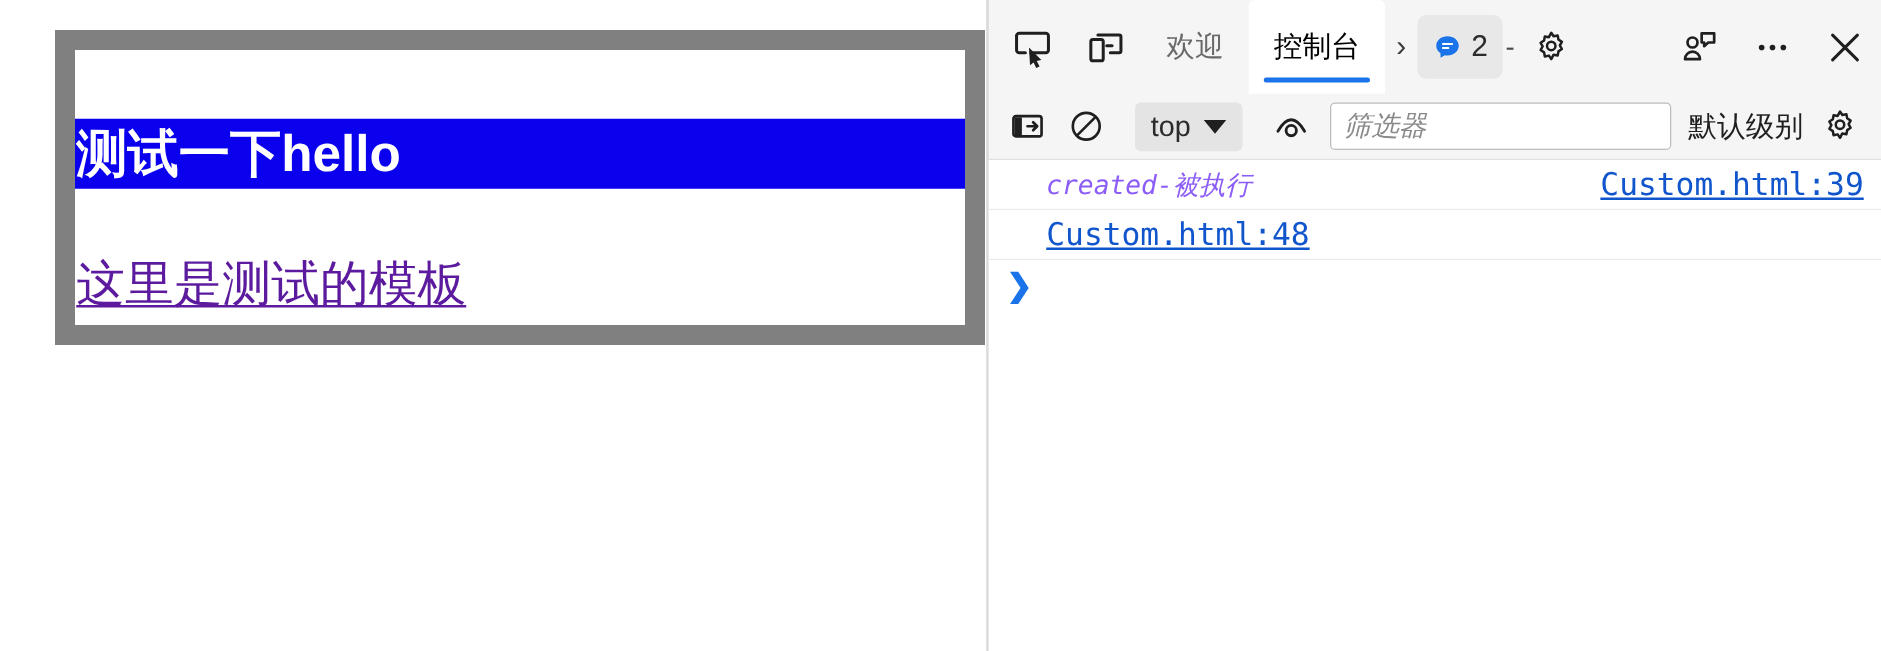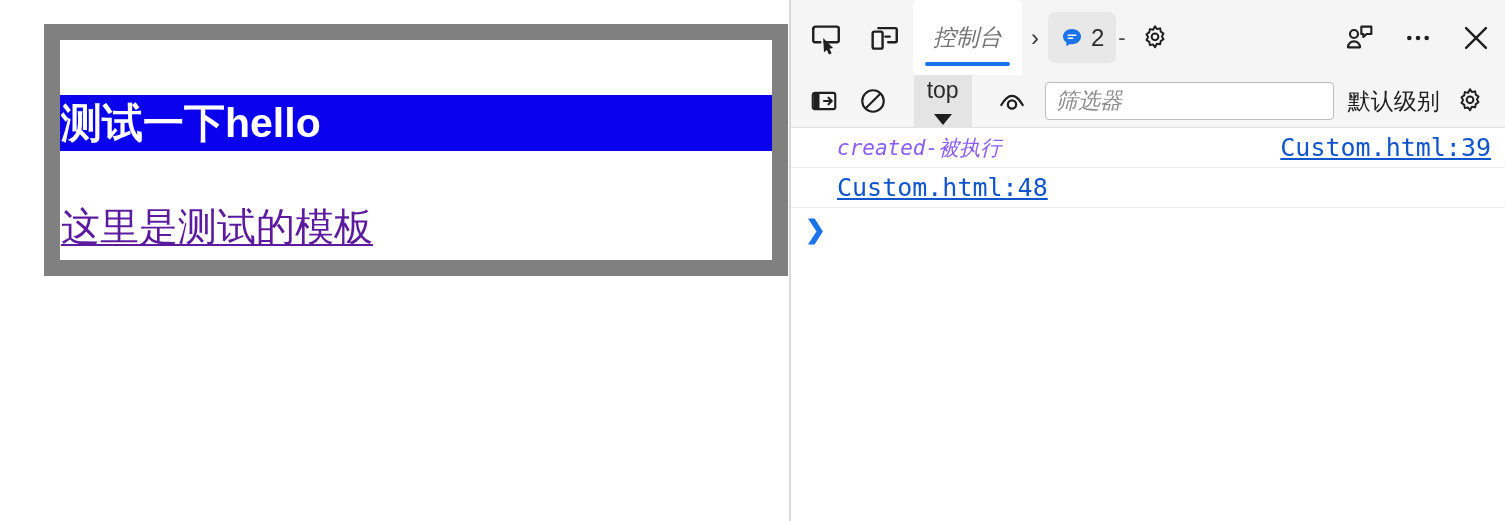--- a/index.html
+++ b/index.html
@@ -110,24 +110,23 @@
     justify-content: center;
     padding: 0 20px;
     font-size: 23px;
     color: #6a6a6a;
     cursor: pointer;
     position: relative;
     background: transparent;
   }
   .tab.active {
     background: #ffffff;
-    color: #737373;
+    color: #000000;
     border-top-left-radius: 5px;
     border-top-right-radius: 5px;
-    font-style: italic;
   }
   .tab.active::after {
     content: "";
     position: absolute;
     left: 12px;
     right: 12px;
     bottom: 9px;
     height: 4px;
     background: #1a73e8;
     border-radius: 2px;
@@ -184,21 +183,20 @@
   }
   .ctx-select {
     display: flex;
     align-items: center;
     gap: 10px;
     background: #e4e4e4;
     border-radius: 5px;
     padding: 6px 13px;
     margin: 0 16px;
     cursor: pointer;
-    flex-direction: column;
   }
   .ctx-label {
     font-size: 23px;
     color: #2b2b2b;
   }
   .caret-down {
     width: 0; height: 0;
     border-left: 9px solid transparent;
     border-right: 9px solid transparent;
     border-top: 11px solid #1f1f1f;
@@ -309,20 +307,23 @@
       <div class="tool-btn">
         <span>
           <svg width="34" height="34" viewBox="0 0 24 24" fill="none" stroke="#1f1f1f" stroke-width="1.7" stroke-linecap="round" stroke-linejoin="round">
             <path d="M8 5h12a1 1 0 0 1 1 1v8a1 1 0 0 1-1 1h-5"></path>
             <rect x="4" y="7.5" width="7" height="12" rx="1.2"></rect>
             <line x1="13" y1="11" x2="16" y2="11"></line>
           </svg>
         </span>
       </div>
 
+      <div class="tab">
+        <span>欢迎</span>
+      </div>
 
       <div class="tab active">
         <span>控制台</span>
       </div>
 
       <div class="chev-more">›</div>
 
       <div class="msg-badge">
         <span>
           <svg width="24" height="24" viewBox="0 0 24 24">

